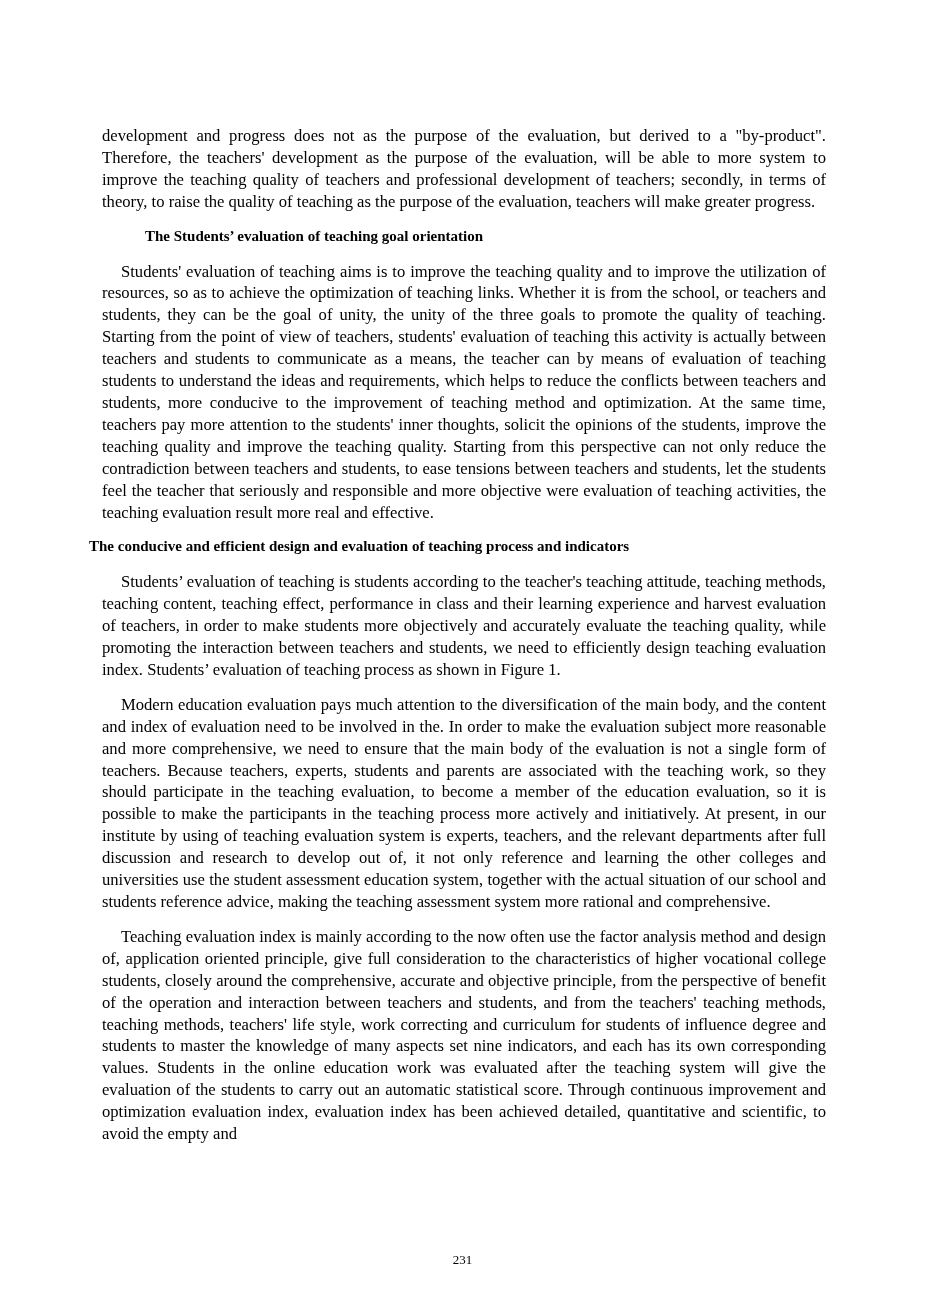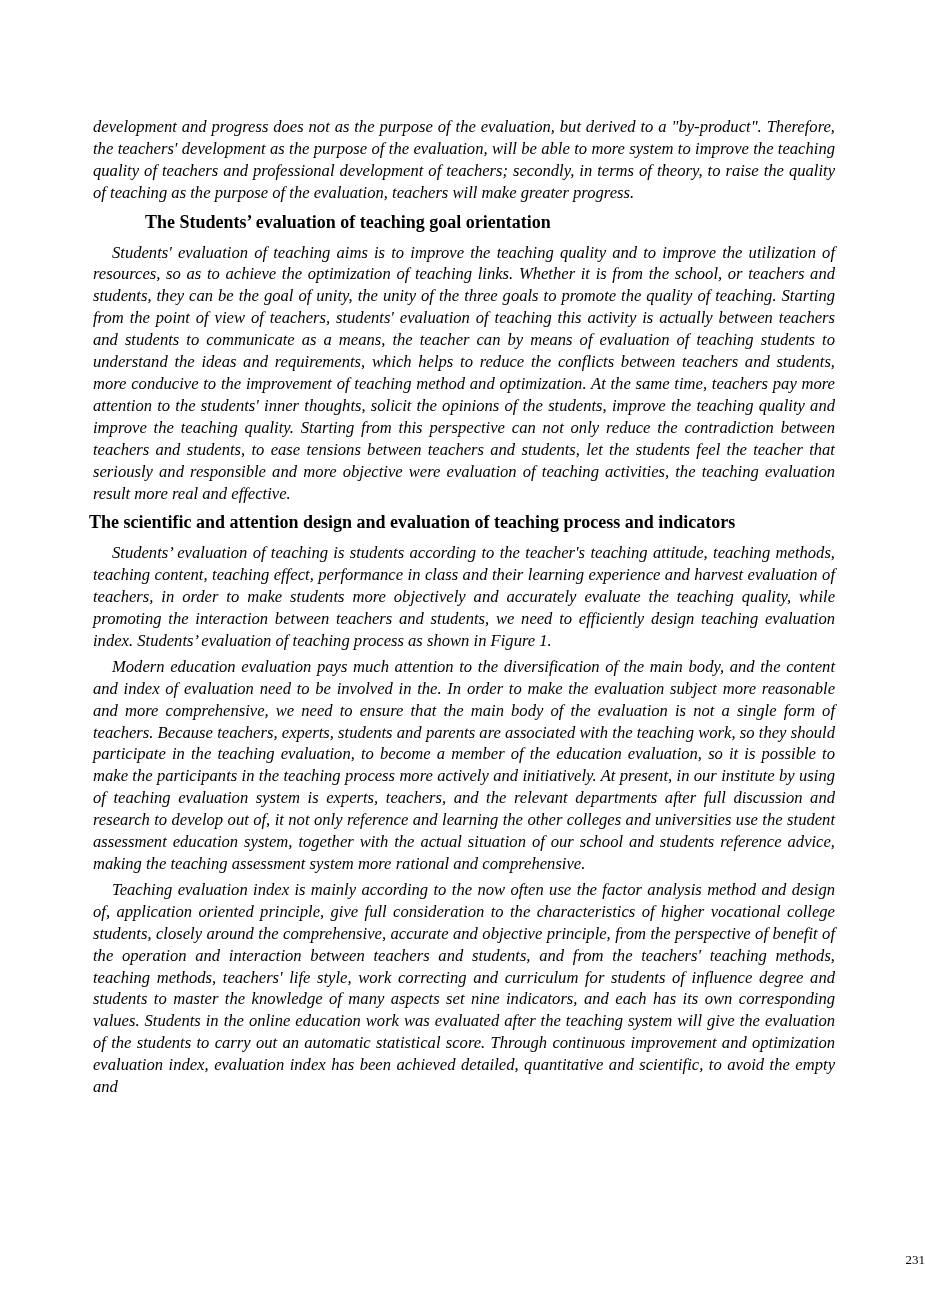--- a/index.html
+++ b/index.html
@@ -2,41 +2,41 @@
 <html><head>
   <meta charset="utf-8">
   <style>
     html, body { margin: 0; padding: 0; background: #ffffff; }
     body { width: 925px; height: 1309px; position: relative; overflow: hidden; }
     .page {
       position: absolute; left: 89px; top: 112px; width: 750px;
       font-family: "Liberation Serif", "DejaVu Serif", serif;
       font-size: 16.6px; line-height: 21.9px; color: #000;
     }
-    p { margin: 4px; text-align: justify; font-style: italic; }
+    p { margin: 13px; text-align: justify; }
     p.body { text-indent: 19px; }
     p.body + h3, p.lead + h3 { margin-top: 8px; }
-    h3 { margin: 0 0 8px 0; font-size: 18px; font-weight: bold; line-height: 21.9px; }
+    h3 { margin: 0 0 8px 0; font-size: 15px; font-weight: bold; line-height: 21.9px; }
     h3.indent { padding-left: 56px; }
     h3.tiny-indent { padding-left: 5px; }
     .pagenum {
-      position: absolute; top: 1252px; left: 0; width: 925px; text-align: right;
+      position: absolute; top: 1252px; left: 0; width: 925px; text-align: center;
       font-family: "Liberation Serif", "DejaVu Serif", serif; font-size: 13px; color: #000;
     }
   </style>
 </head>
 <body>
 
 <div class="page">
   <p class="lead">development and progress does not as the purpose of the evaluation, but derived to a "by-product". Therefore, the teachers' development as the purpose of the evaluation, will be able to more system to improve the teaching quality of teachers and professional development of teachers; secondly, in terms of theory, to raise the quality of teaching as the purpose of the evaluation, teachers will make greater progress.</p>
 
   <h3 class="indent" style="margin-top:8px;">The Students’ evaluation of teaching goal orientation</h3>
   <p class="body">Students' evaluation of teaching aims is to improve the teaching quality and to improve the utilization of resources, so as to achieve the optimization of teaching links. Whether it is from the school, or teachers and students, they can be the goal of unity, the unity of the three goals to promote the quality of teaching. Starting from the point of view of teachers, students' evaluation of teaching this activity is actually between teachers and students to communicate as a means, the teacher can by means of evaluation of teaching students to understand the ideas and requirements, which helps to reduce the conflicts between teachers and students, more conducive to the improvement of teaching method and optimization. At the same time, teachers pay more attention to the students' inner thoughts, solicit the opinions of the students, improve the teaching quality and improve the teaching quality. Starting from this perspective can not only reduce the contradiction between teachers and students, to ease tensions between teachers and students, let the students feel the teacher that seriously and responsible and more objective were evaluation of teaching activities, the teaching evaluation result more real and effective.</p>
 
-  <h3>The scientific and attention design and evaluation of teaching process and indicators</h3>
+  <h3>The conducive and efficient design and evaluation of teaching process and indicators</h3>
   <p class="body">Students’ evaluation of teaching is students according to the teacher's teaching attitude, teaching methods, teaching content, teaching effect, performance in class and their learning experience and harvest evaluation of teachers, in order to make students more objectively and accurately evaluate the teaching quality, while promoting the interaction between teachers and students, we need to efficiently design teaching evaluation index. Students’ evaluation of teaching process as shown in Figure 1.</p>
 
   <p class="body">Modern education evaluation pays much attention to the diversification of the main body, and the content and index of evaluation need to be involved in the. In order to make the evaluation subject more reasonable and more comprehensive, we need to ensure that the main body of the evaluation is not a single form of teachers. Because teachers, experts, students and parents are associated with the teaching work, so they should participate in the teaching evaluation, to become a member of the education evaluation, so it is possible to make the participants in the teaching process more actively and initiatively. At present, in our institute by using of teaching evaluation system is experts, teachers, and the relevant departments after full discussion and research to develop out of, it not only reference and learning the other colleges and universities use the student assessment education system, together with the actual situation of our school and students reference advice, making the teaching assessment system more rational and comprehensive.</p>
 
   <p class="body">Teaching evaluation index is mainly according to the now often use the factor analysis method and design of, application oriented principle, give full consideration to the characteristics of higher vocational college students, closely around the comprehensive, accurate and objective principle, from the perspective of benefit of the operation and interaction between teachers and students, and from the teachers' teaching methods, teaching methods, teachers' life style, work correcting and curriculum for students of influence degree and students to master the knowledge of many aspects set nine indicators, and each has its own corresponding values. Students in the online education work was evaluated after the teaching system will give the evaluation of the students to carry out an automatic statistical score. Through continuous improvement and optimization evaluation index, evaluation index has been achieved detailed, quantitative and scientific, to avoid the empty and</p>
 </div>
 
 <div class="pagenum">231</div>
 
 </body></html>

